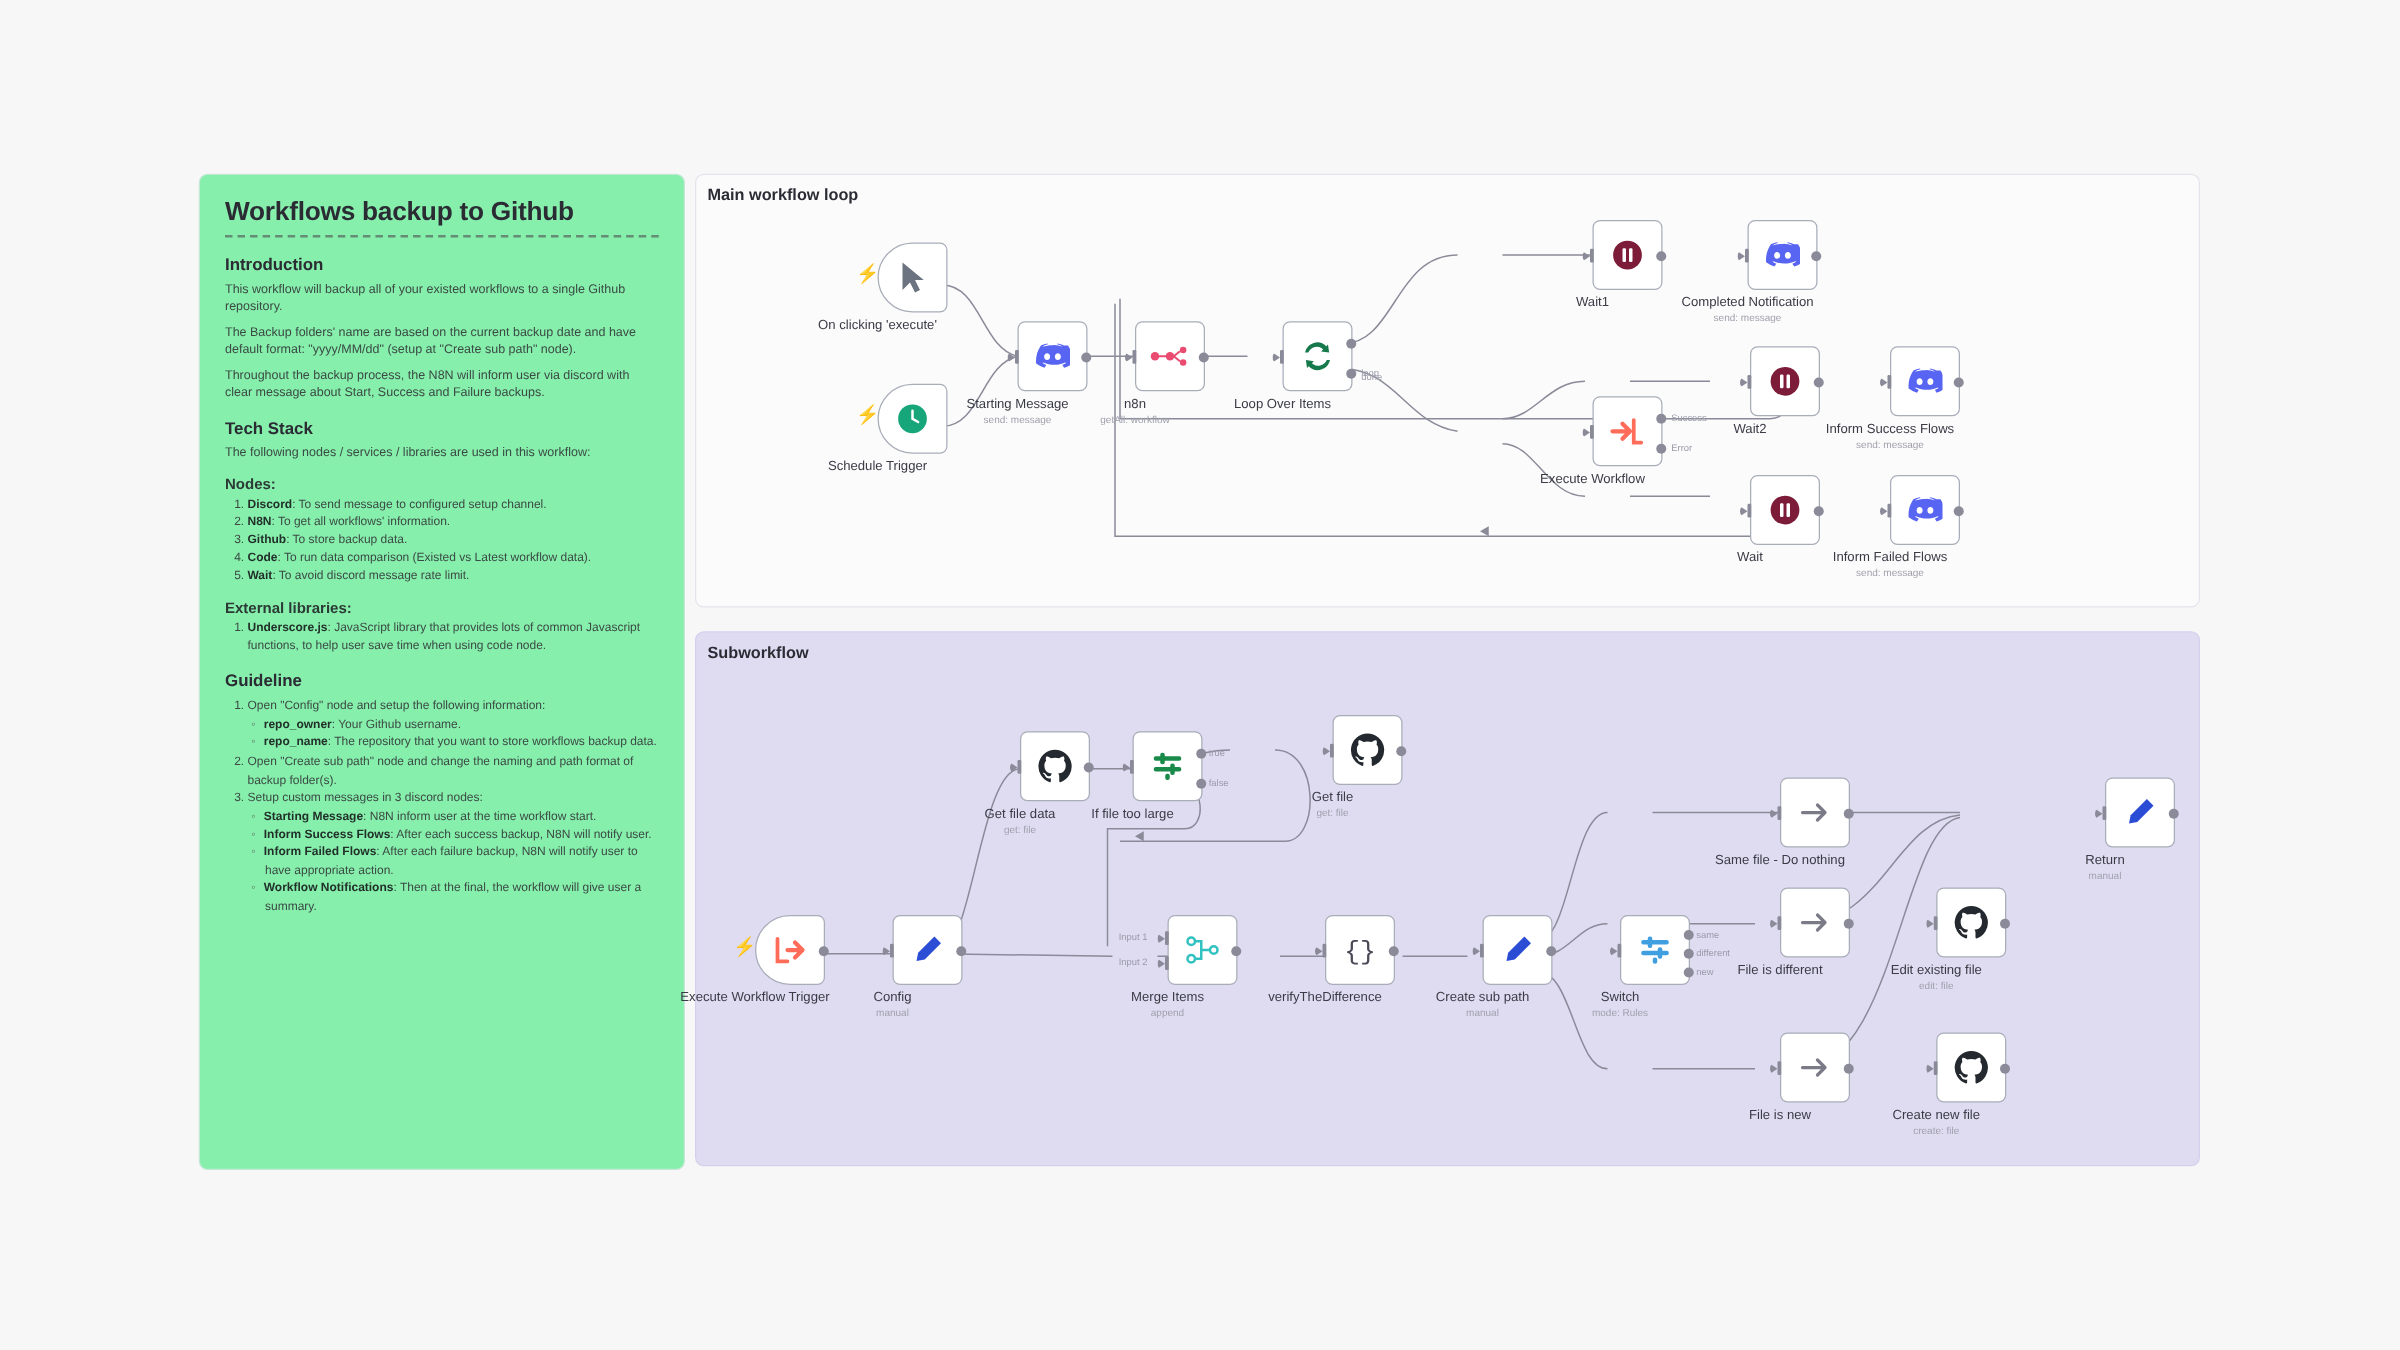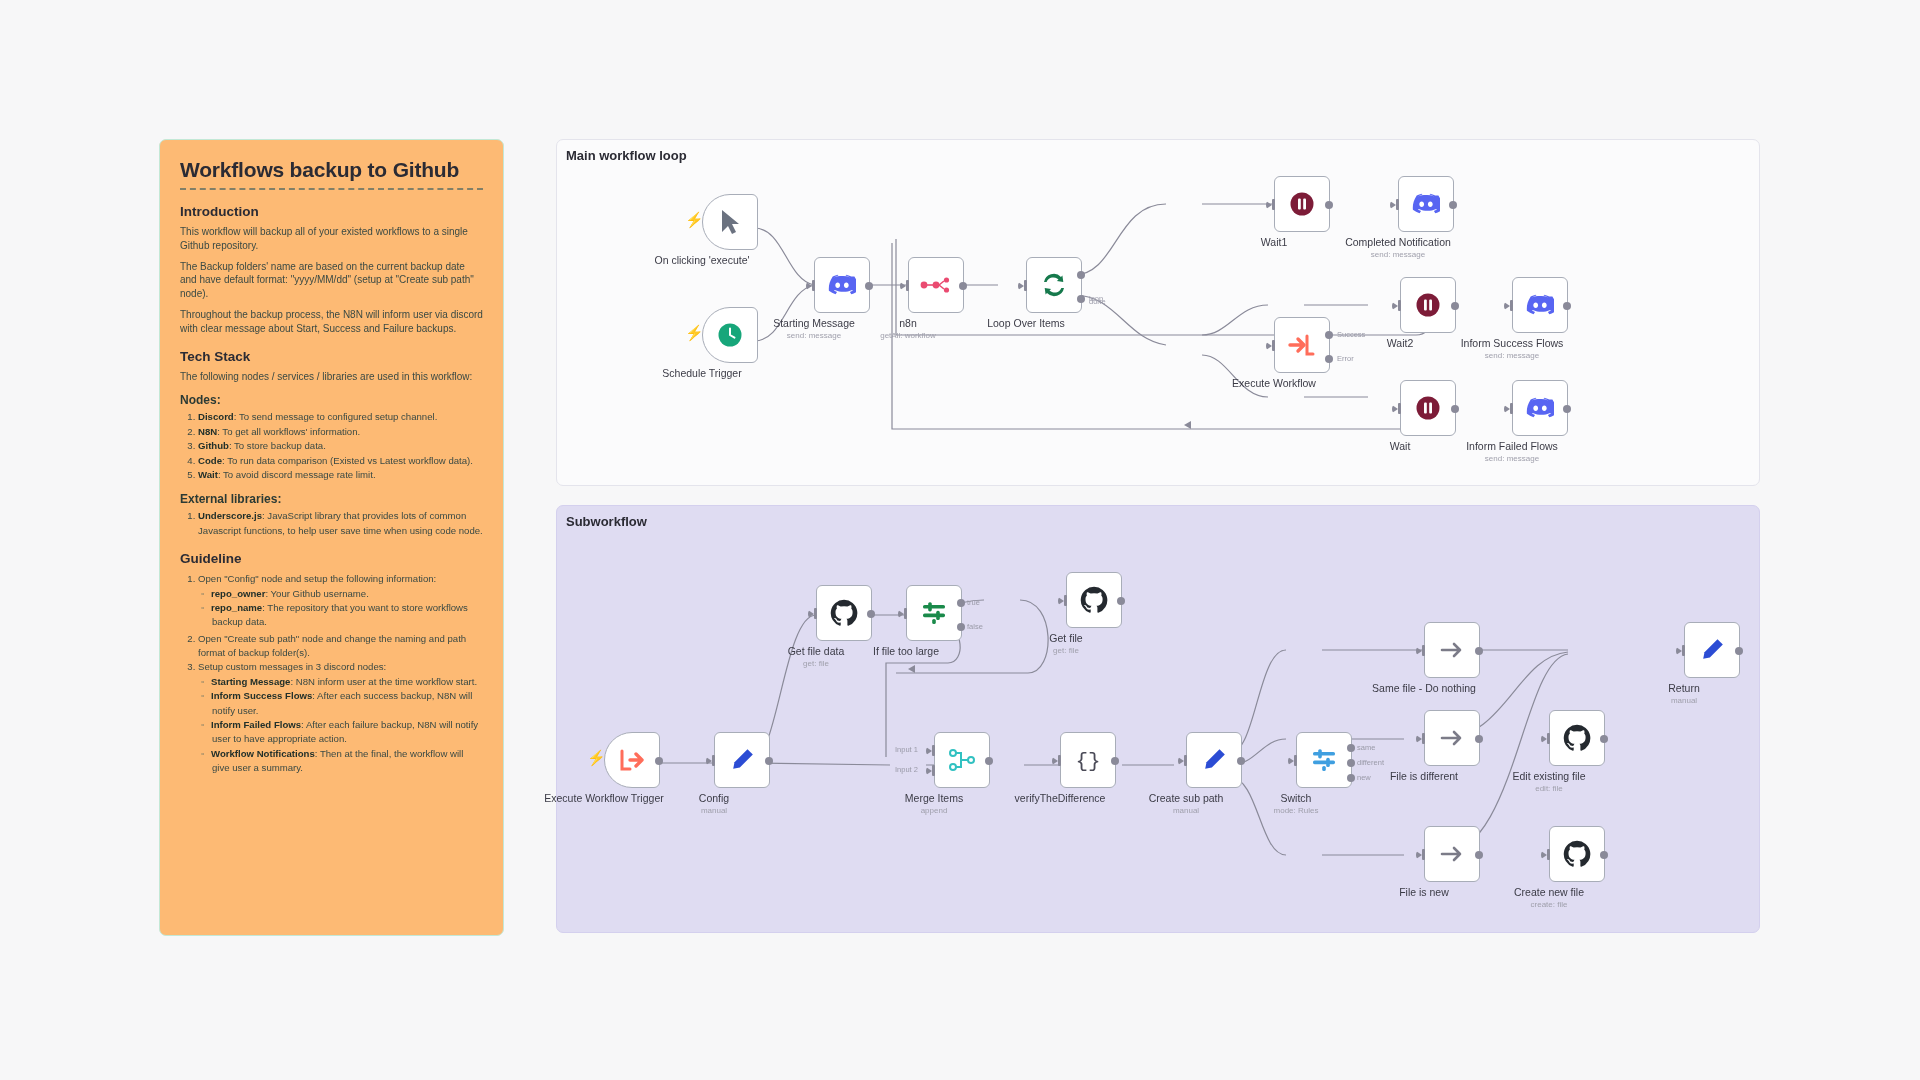--- a/index.html
+++ b/index.html
@@ -9,22 +9,22 @@
     background: #f7f7f8;
     font-family: "Liberation Sans", sans-serif;
     overflow: hidden;
   }
   #canvas { position: relative; width: 1920px; height: 1080px; }
 
   
   .sticky {
     position: absolute;
     left: 159px; top: 139px;
-    width: 345px; height: 797px;
-    background: #fdba74;
+    width: 389px; height: 797px;
+    background: #86efac;
     border: 1px solid #c3e8d6;
     border-radius: 7px;
     padding: 18px 20px 26px 20px;
     overflow: hidden;
   }
   .sticky h1 {
     margin: 0 0 4px 0;
     font-size: 21px; font-weight: 700;
     color: #2b2b34; letter-spacing: -0.2px;
   }

